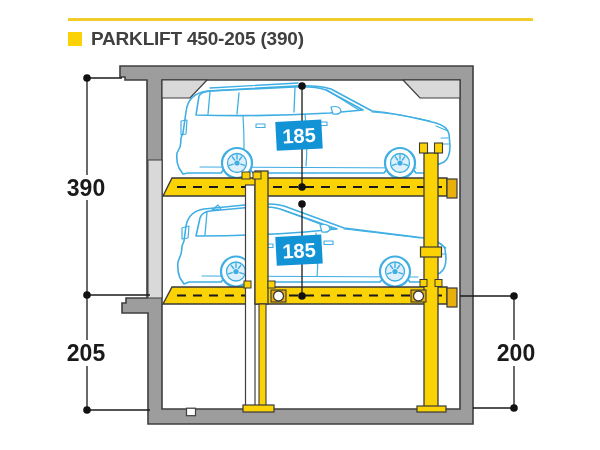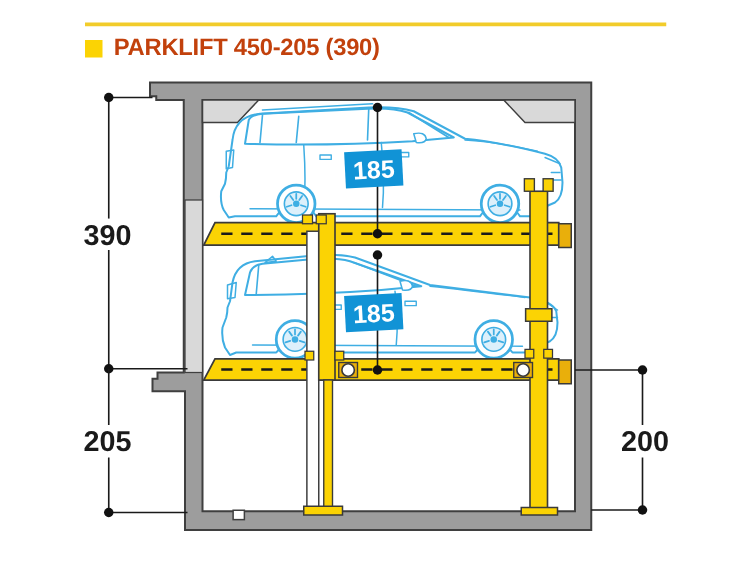--- a/index.html
+++ b/index.html
@@ -3,21 +3,21 @@
 <meta charset="utf-8">
 <style>
   html,body{margin:0;padding:0;background:#ffffff;}
   .stage{
     position:relative;width:600px;height:450px;overflow:hidden;
     background:#ffffff;font-family:"Liberation Sans",sans-serif;
   }
   .top-rule{position:absolute;left:68px;top:18px;width:465px;height:3px;background:#F2CC2A;}
   .title-row{position:absolute;left:68px;top:28px;display:flex;align-items:center;gap:9px;}
   .title-bullet{width:14px;height:14px;background:#FBD304;}
-  .title-text{font-size:19px;font-weight:bold;color:#c2410c;letter-spacing:-0.2px;white-space:nowrap;}
+  .title-text{font-size:19px;font-weight:bold;color:#404040;letter-spacing:-0.2px;white-space:nowrap;}
   svg{position:absolute;left:0;top:0;}
   .dim-label{font-size:23px;font-weight:bold;fill:#1a1a1a;}
   .car-label{font-size:20px;font-weight:bold;fill:#ffffff;}
 </style>
 </head>
 <body>
 
 <div class="stage">
 
   <div class="top-rule"></div>

